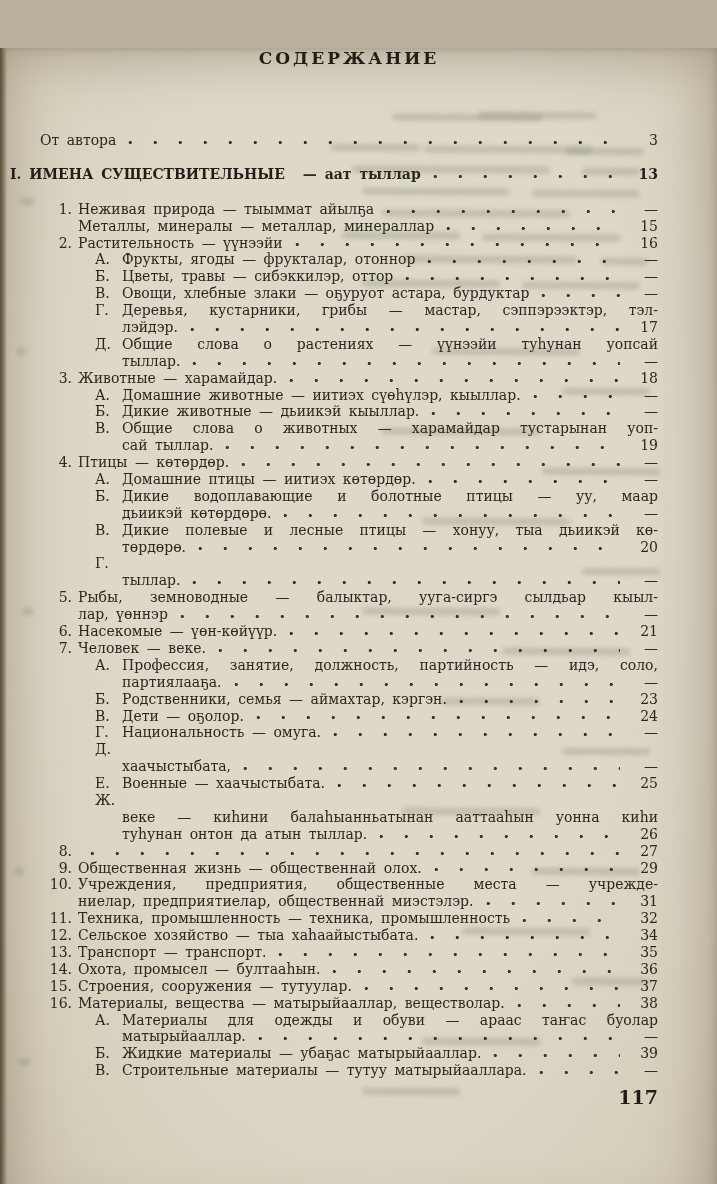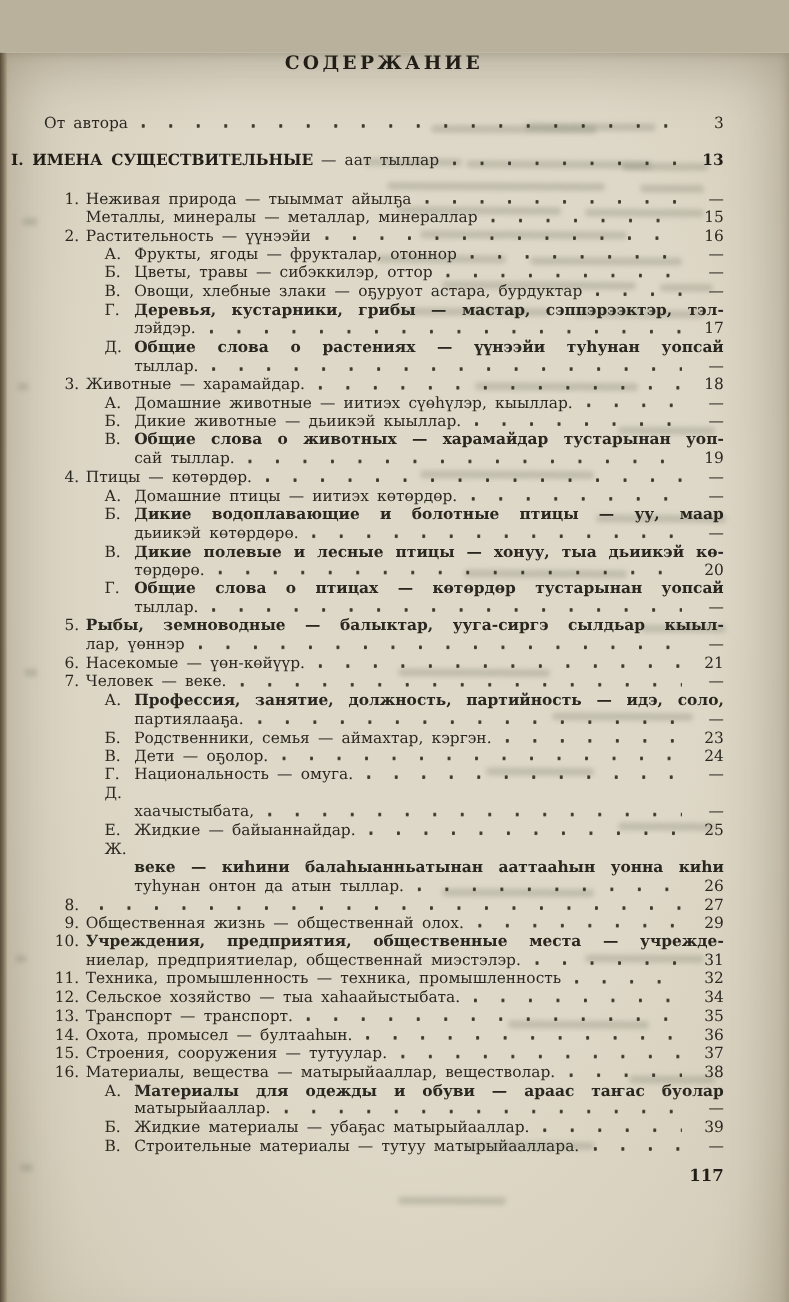--- a/index.html
+++ b/index.html
@@ -34,36 +34,36 @@
   .row{
     display:flex;align-items:baseline;
     height:16.9px;line-height:16.9px;font-size:14px;
     word-spacing:3px;overflow:hidden;
   }
   .num{flex:0 0 32px;text-align:right;margin-right:6px;white-space:nowrap;}
   .lvl2 .num{flex:0 0 21px;text-align:left;margin-left:55px;margin-right:6px;}
   .lvl3{padding-left:38px;}
   .lvl4{padding-left:82px;}
   .txt{flex:0 1 auto;white-space:nowrap;}
-  .txt.stretch{flex:1 1 auto;white-space:normal;text-align:justify;text-align-last:justify;font-weight:bold;}
+  .txt.stretch{flex:1 1 auto;white-space:normal;text-align:justify;text-align-last:justify;}
   .leader{
     flex:1 1 20px;min-width:0;height:5px;align-self:flex-end;
     margin:0 8px 4px 12px;
     background-image:radial-gradient(circle at 2.2px 2.5px,#3e3a2f 1.45px,rgba(0,0,0,0) 1.8px);
     background-size:25px 5px;background-repeat:repeat-x;
   }
   .pg{flex:0 0 30px;text-align:right;white-space:nowrap;}
-  .preamble{margin-top:36px;}
+  .preamble{margin-top:64px;}
   .section{margin-top:17px;font-weight:bold;color:#211e18;}
   .section{margin-left:-30px;}
-  .section .sec-rest{font-weight:normal;color:#2a2720;margin-left:7px;}
+  .section .sec-rest{font-weight:bold;color:#2a2720;margin-left:18px;}
   .rows{margin-top:18px;}
   .folio{
     margin-top:9px;text-align:right;
-    font-size:15px;font-weight:bold;line-height:18px;color:#211e18;
+    font-size:19px;font-weight:bold;line-height:18px;color:#211e18;
   }
 </style>
 </head>
 <body>
 
 <div class="page">
 
   <div class="bleed">
       <div style="left: 392px; top: 66px; width: 150px;"></div>
       <div style="left: 478px; top: 64px; width: 118px;"></div>
@@ -238,21 +238,20 @@
 
   </div>
         <div class="row lvl4">
 
     <span class="txt">төрдөрө.</span>
     <span class="leader"></span>
     <span class="pg">20</span>
   </div>
         <div class="row lvl2">
     <span class="num">Г.</span>
-    <span class="txt stretch">Общие слова о птицах — көтөрдөр тустарынан уопсай</span>
 
   </div>
         <div class="row lvl4">
 
     <span class="txt">тыллар.</span>
     <span class="leader"></span>
     <span class="pg">—</span>
   </div>
         <div class="row lvl1">
     <span class="num">5.</span>
@@ -311,21 +310,21 @@
 
   </div>
         <div class="row lvl4">
 
     <span class="txt">хаачыстыбата,</span>
     <span class="leader"></span>
     <span class="pg">—</span>
   </div>
         <div class="row lvl2">
     <span class="num">Е.</span>
-    <span class="txt">Жидкие — байыаннайдар.</span>
+    <span class="txt">Военные — хаачыстыбата.</span>
     <span class="leader"></span>
     <span class="pg">25</span>
   </div>
         <div class="row lvl2">
     <span class="num">Ж.</span>
 
   </div>
         <div class="row lvl4">
 
     <span class="txt stretch">веке — киһини балаһыанньатынан ааттааһын уонна киһи</span>

